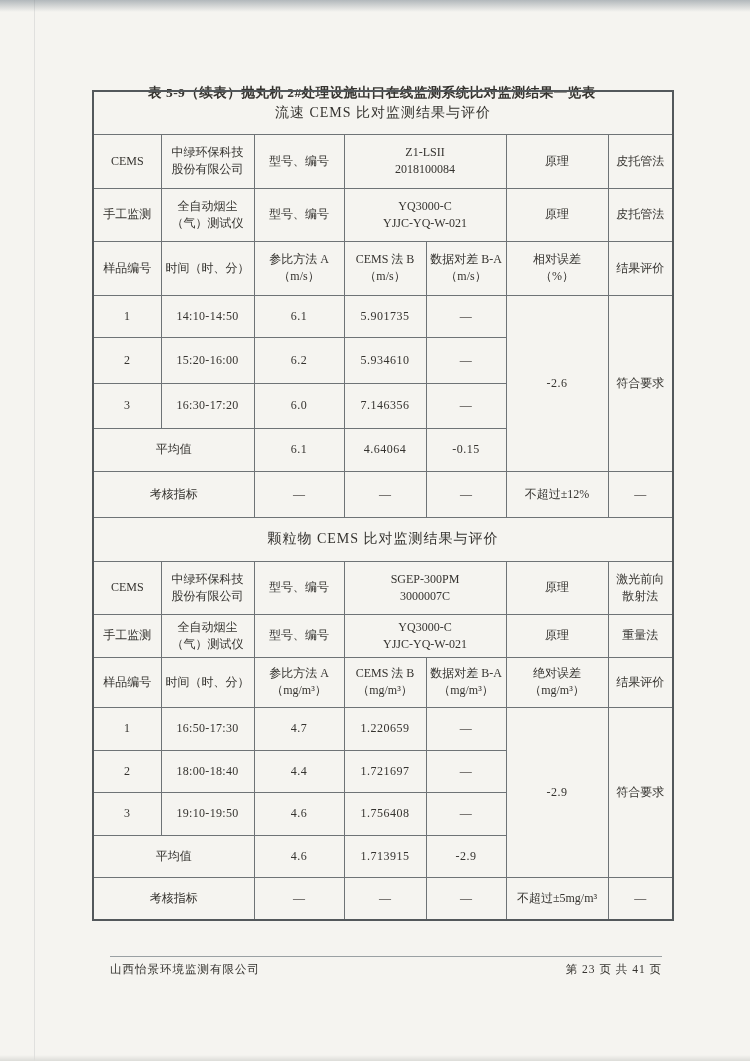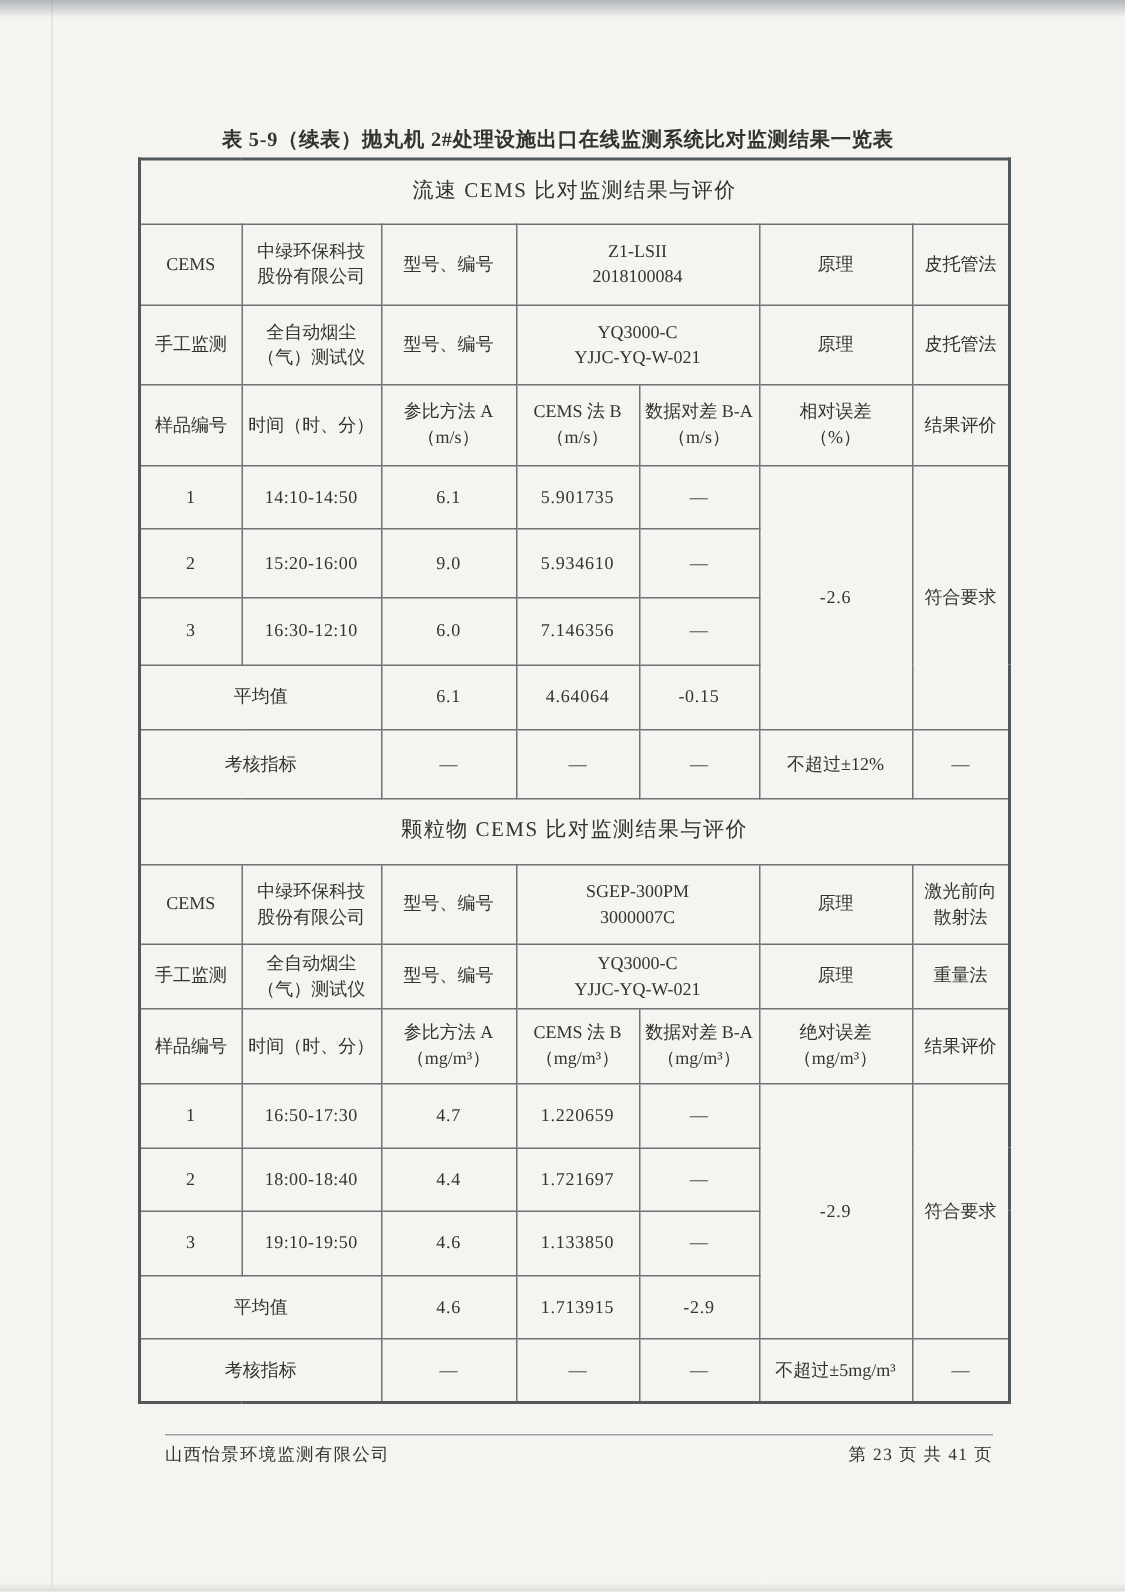--- a/index.html
+++ b/index.html
@@ -26,21 +26,21 @@
     background:rgba(120,125,130,0.16);
   }
   .doc-header{
     position:absolute;top:84px;left:0;width:750px;
     font-size:13.5px;font-weight:bold;letter-spacing:0.5px;
     display:flex;align-items:flex-start;
   }
   .doc-header .tbl-label{margin-left:148px;white-space:nowrap;}
   .doc-header .tbl-title{white-space:nowrap;}
   table.report{
-    position:absolute;left:92px;top:105px;
+    position:absolute;left:92px;top:90px;
     width:580px;
     border-collapse:collapse;table-layout:fixed;
     font-size:12px;
     padding-left:47px;
   }
   table.report td{
     border:1px solid #6e7376;
     text-align:center;vertical-align:middle;
     padding:1px 2px;
     line-height:1.4;
@@ -126,27 +126,27 @@
         <td class="timeval">14:10-14:50</td>
         <td class="num">6.1</td>
         <td class="num">5.901735</td>
         <td class="num">—</td>
         <td class="num" rowspan="4">-2.6</td>
         <td rowspan="4">符合要求</td>
       </tr>
       <tr style="height:46px">
         <td class="num">2</td>
         <td class="timeval">15:20-16:00</td>
-        <td class="num">9.0</td>
+        <td class="num">6.2</td>
         <td class="num">5.934610</td>
         <td class="num">—</td>
       </tr>
       <tr style="height:45px">
         <td class="num">3</td>
-        <td class="timeval">16:30-12:10</td>
+        <td class="timeval">16:30-17:20</td>
         <td class="num">6.0</td>
         <td class="num">7.146356</td>
         <td class="num">—</td>
       </tr>
       <tr style="height:43px">
         <td colspan="2">平均值</td>
         <td class="num">6.1</td>
         <td class="num">4.64064</td>
         <td class="num">-0.15</td>
       </tr>
@@ -209,21 +209,21 @@
         <td class="num">2</td>
         <td class="timeval">18:00-18:40</td>
         <td class="num">4.4</td>
         <td class="num">1.721697</td>
         <td class="num">—</td>
       </tr>
       <tr style="height:43px">
         <td class="num">3</td>
         <td class="timeval">19:10-19:50</td>
         <td class="num">4.6</td>
-        <td class="num">1.133850</td>
+        <td class="num">1.756408</td>
         <td class="num">—</td>
       </tr>
       <tr style="height:42px">
         <td colspan="2">平均值</td>
         <td class="num">4.6</td>
         <td class="num">1.713915</td>
         <td class="num">-2.9</td>
       </tr>
       <tr style="height:43px">
         <td colspan="2">考核指标</td>

